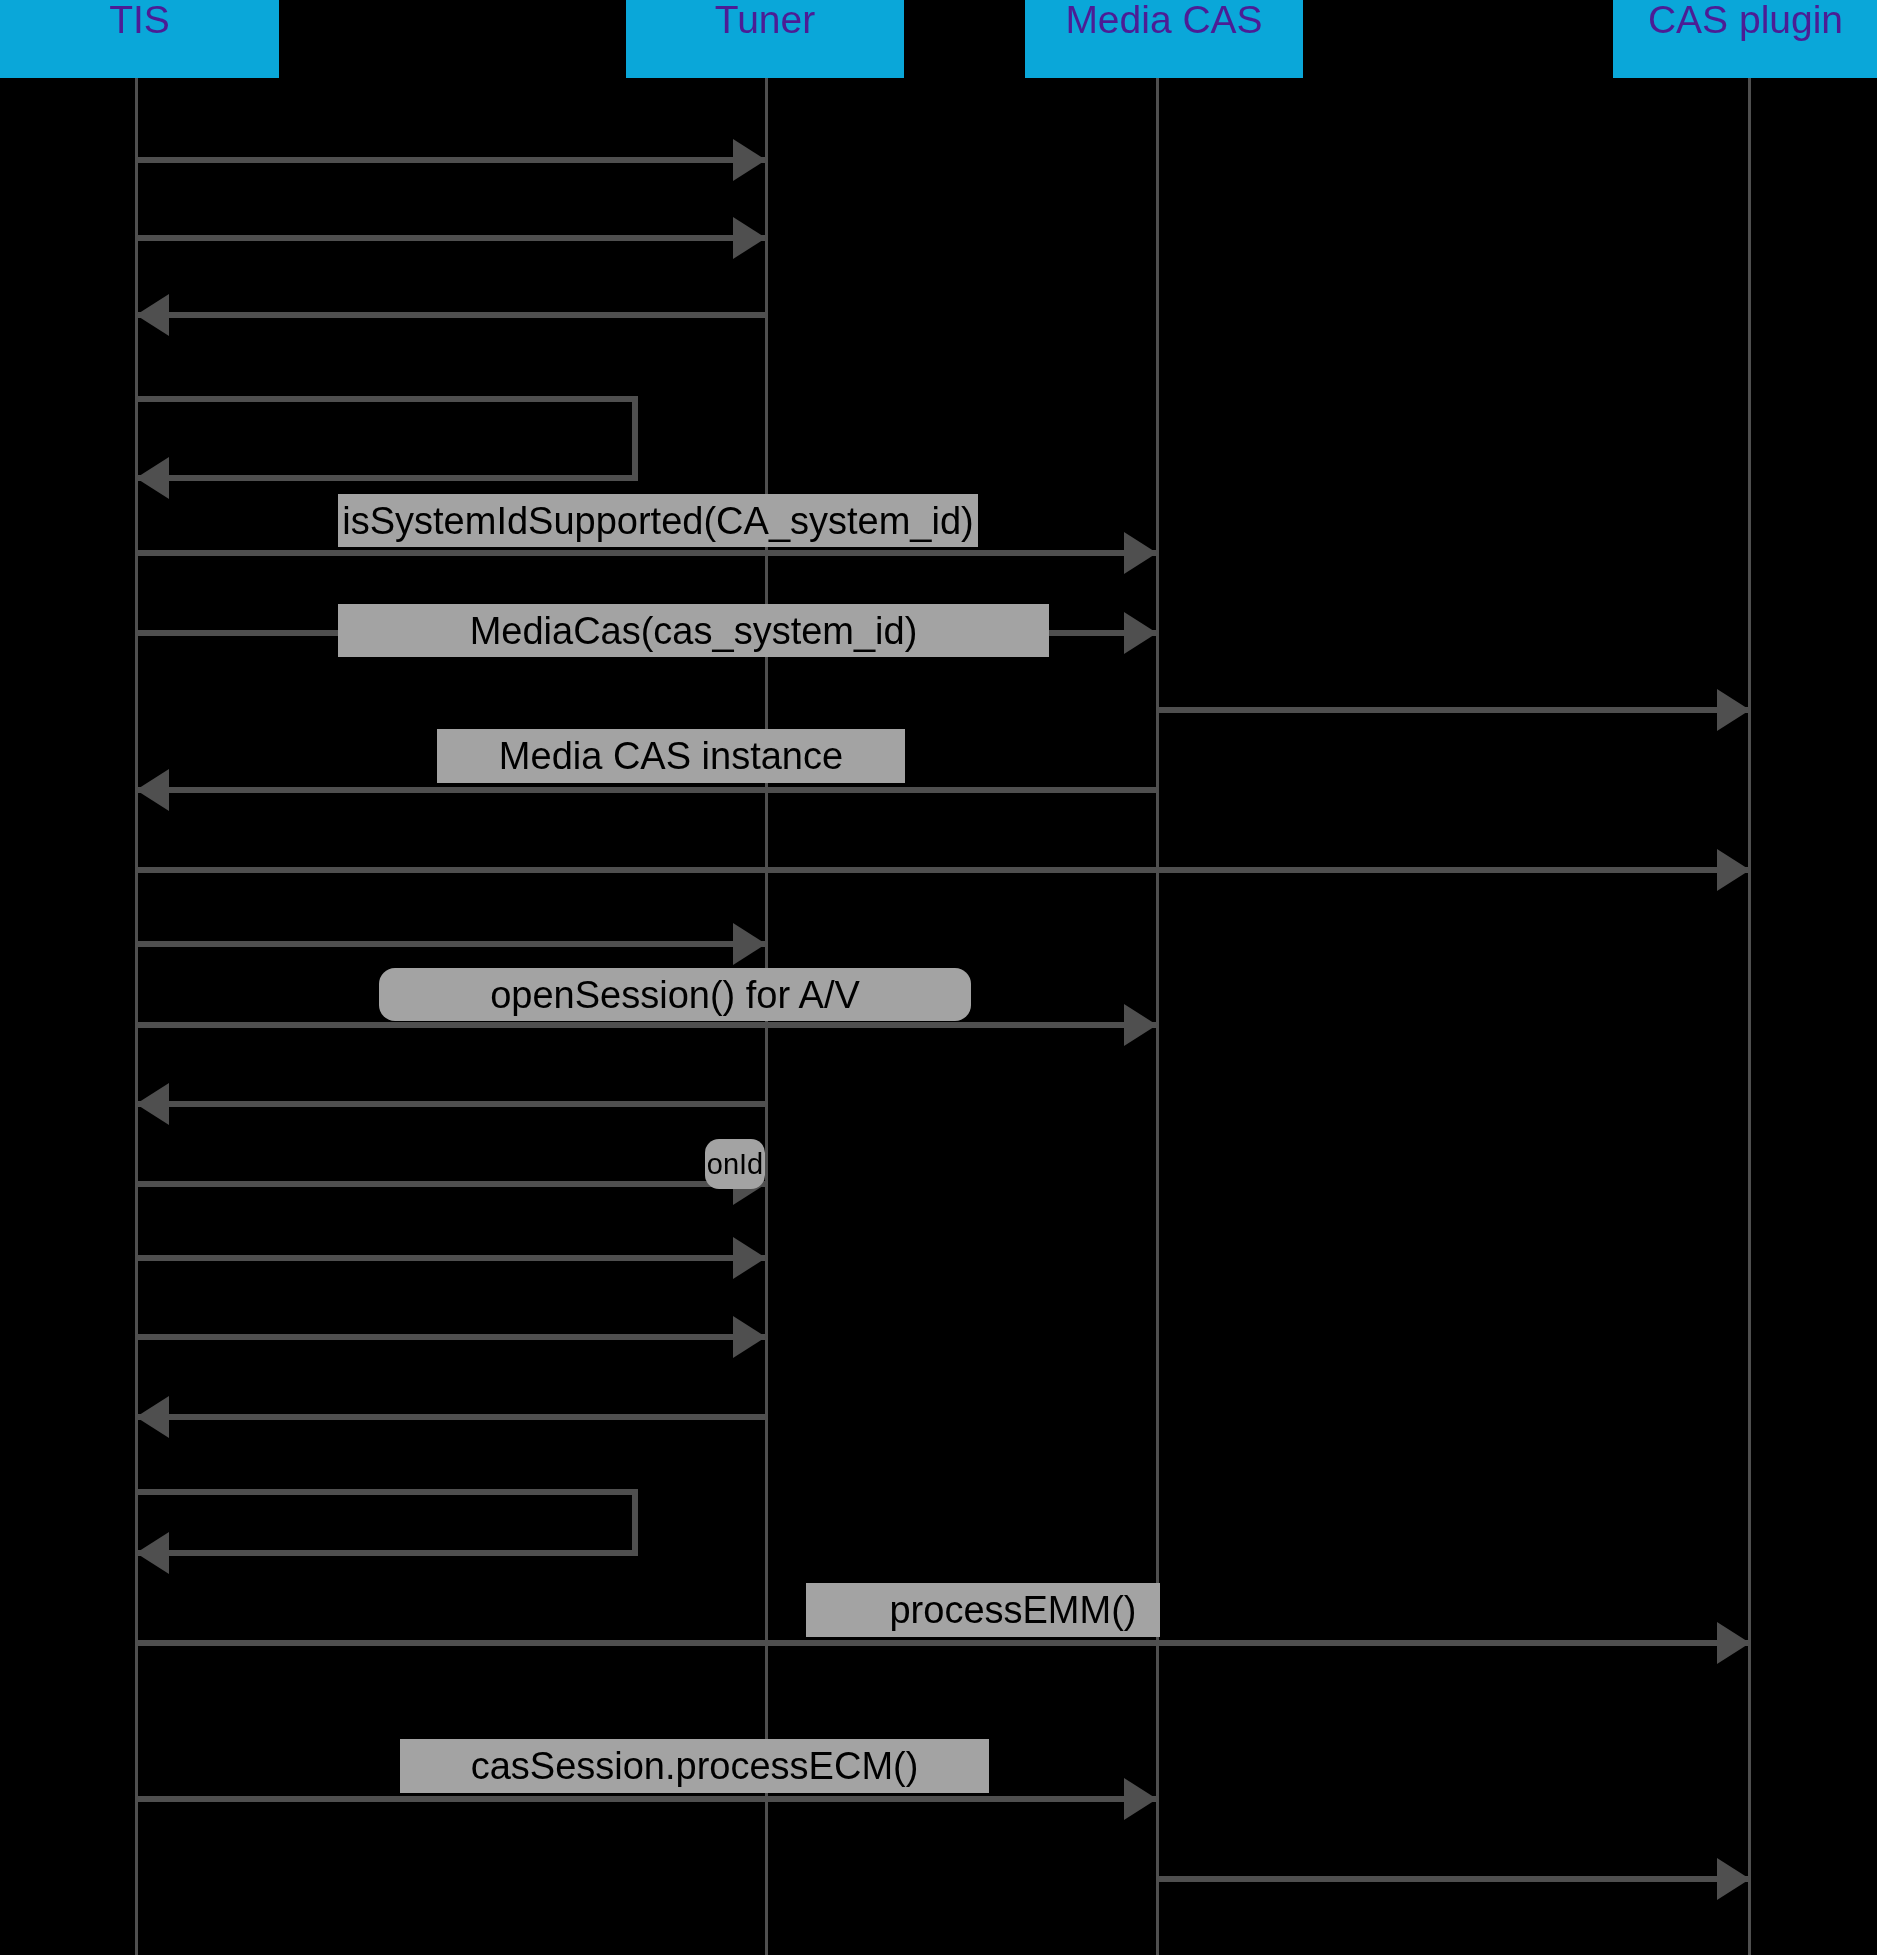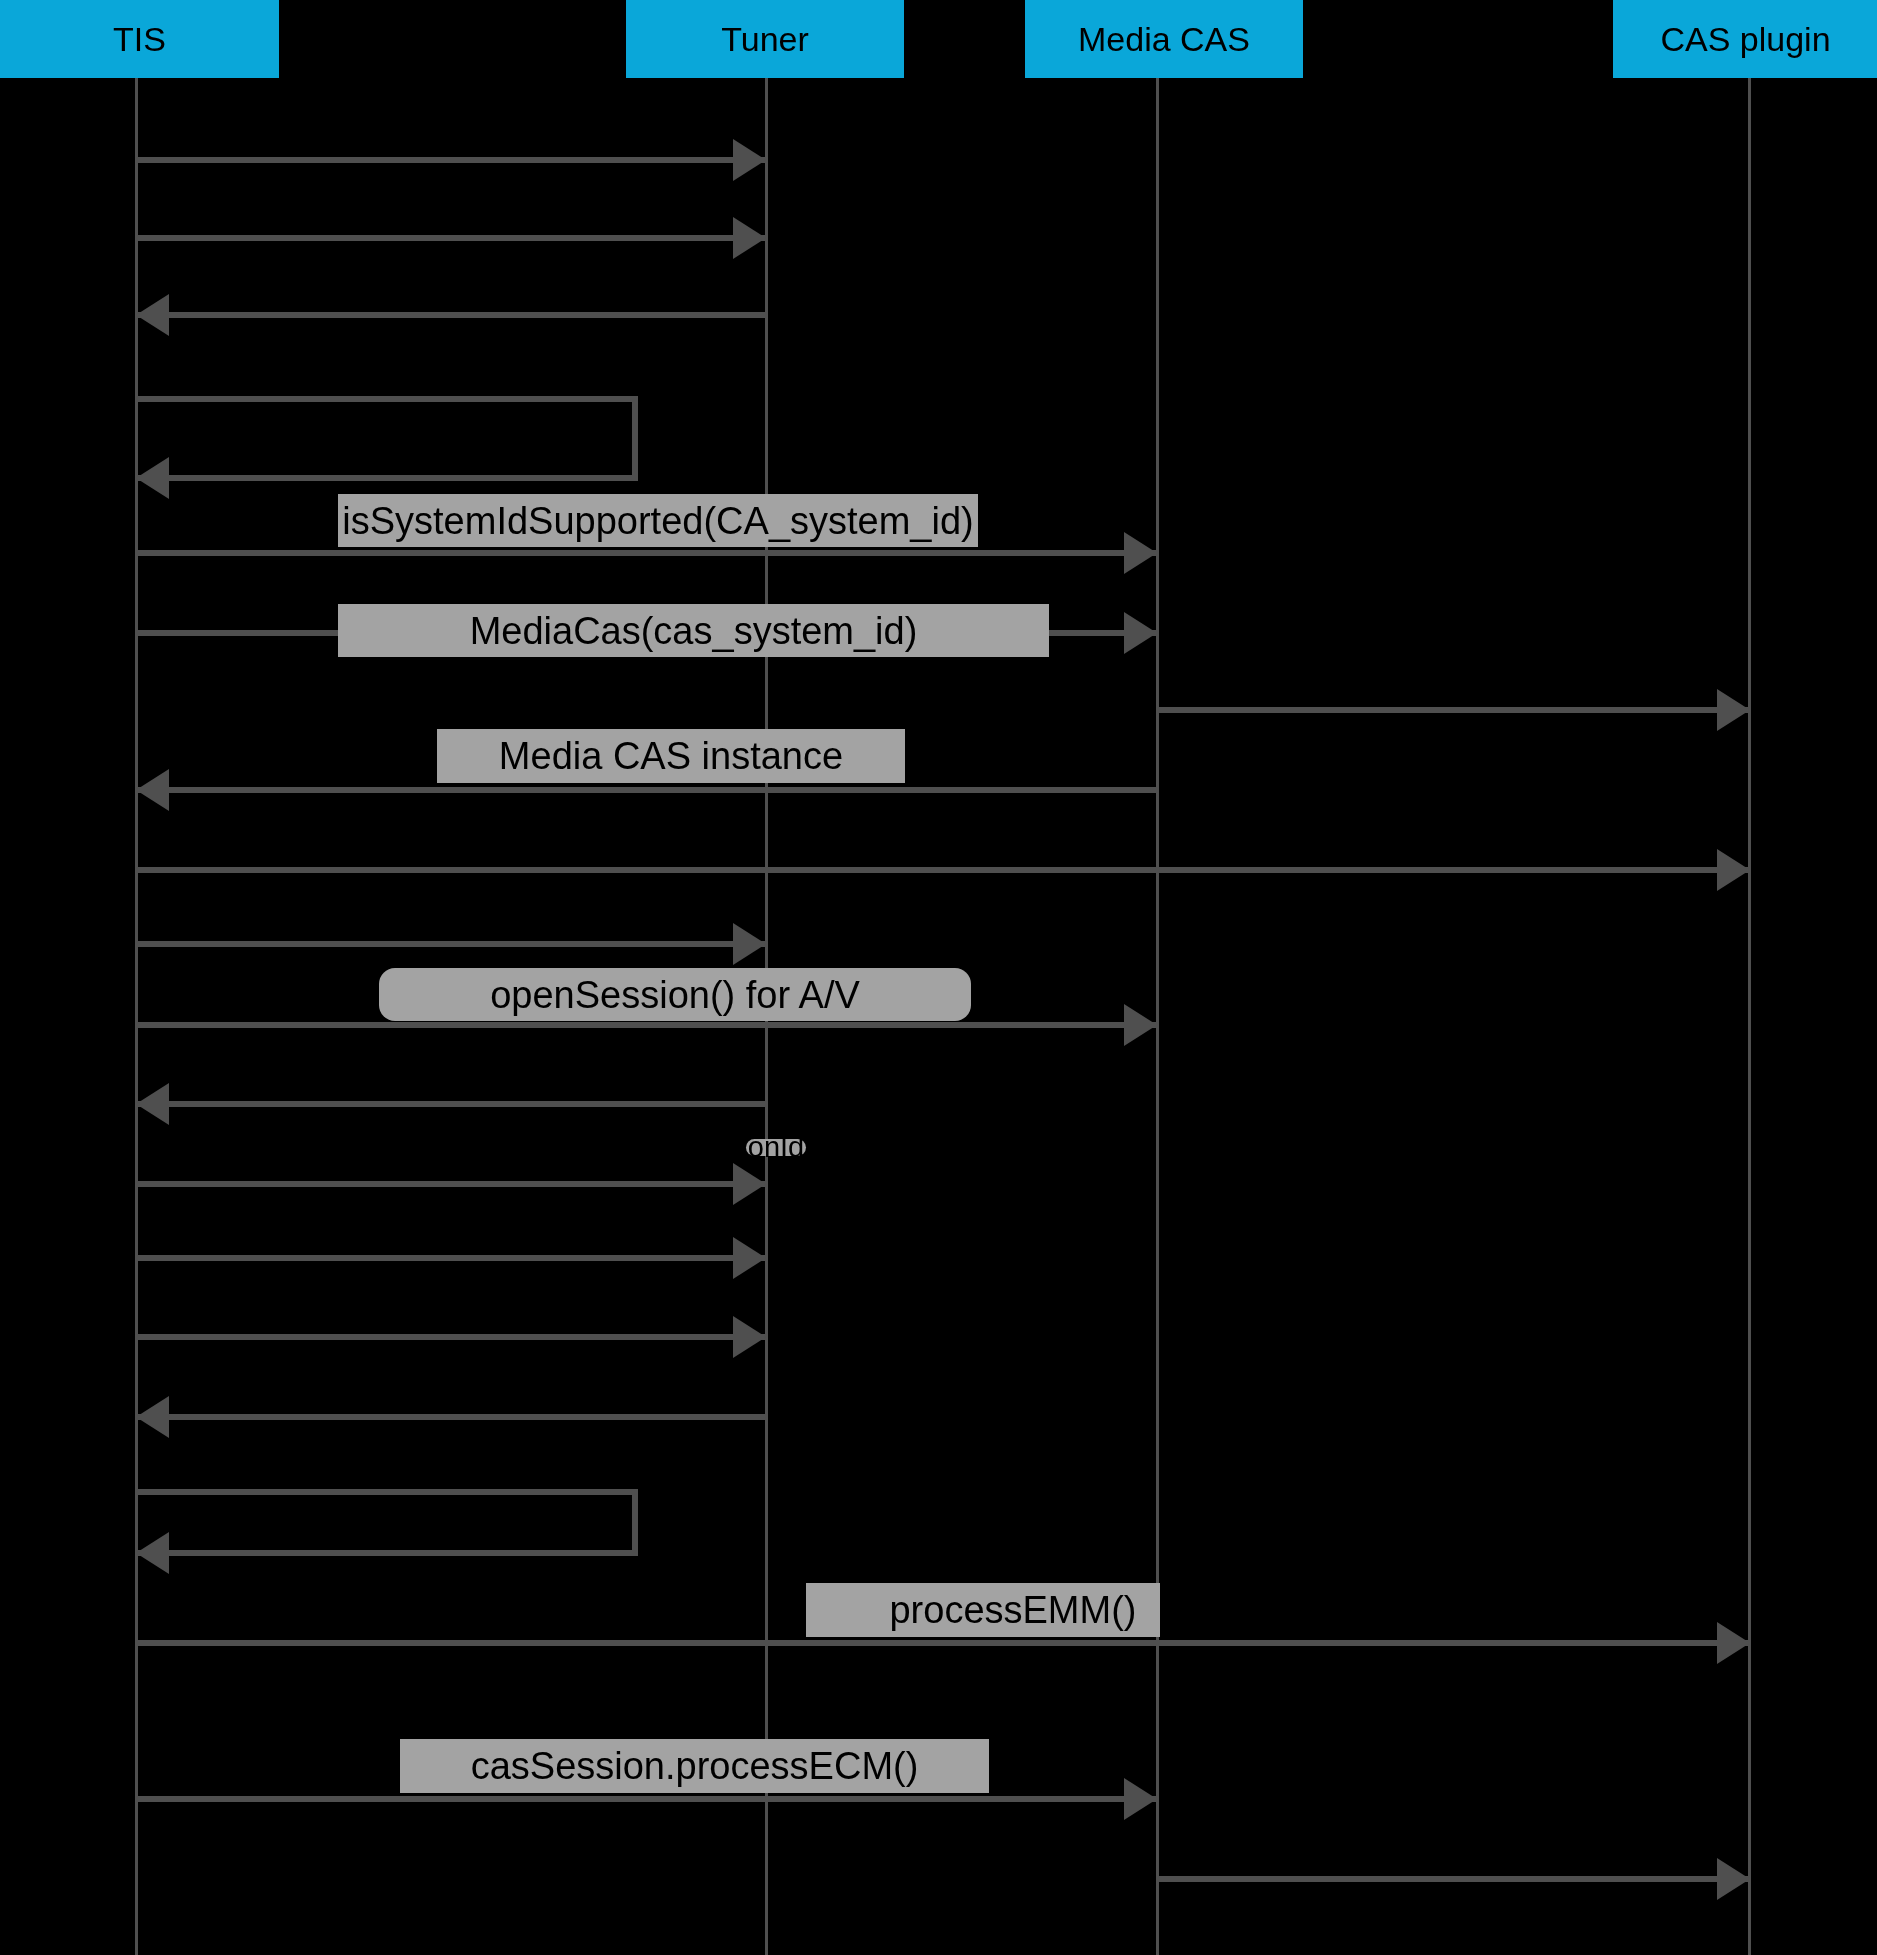--- a/index.html
+++ b/index.html
@@ -2,23 +2,23 @@
 <html style="font-size:6.3px"><head>
 <meta charset="utf-8">
 <style>
   html,body{margin:0;padding:0;background:#000;}
   .stage{
     position:relative;width:1878px;height:2035px;background:#000000;
     font-family:"Liberation Sans", sans-serif;overflow:hidden;
   }
   
   .actor{
-    position:absolute;height:78px;background:#0aa7d9;color:#000000;
-    display:flex;align-items:center;justify-content:center;
-    font-size:34px;line-height:1;letter-spacing:0px;
+    position:absolute;height:78px;background:#0aa7d9;color:#4c1d95;
+    display:flex;justify-content:center;
+    font-size:39px;line-height:1;letter-spacing:0px;
   }
   
   .lifeline{position:absolute;top:78px;height:1880px;width:3.1px;background:#4f4f4f;}
   
   .msg{position:absolute;height:6.3px;background:#4f4f4f;}
   .head{position:absolute;width:0;height:0;top:50%;transform:translateY(-50%);
         border-top:21.5px solid transparent;border-bottom:21.5px solid transparent;}
   .head.r{right:0;border-left:33px solid #4f4f4f;}
   .head.l{left:0;border-right:33px solid #4f4f4f;}
   
@@ -121,18 +121,18 @@
       <i class="head r"></i>
     </div>
   <div class="msg" style="left:1158px;top:1876px;width:592px;">
       <i class="head r"></i>
     </div>
 
   <div class="mlabel" style="left:338px;top:494px;width:640px;height:53px;">isSystemIdSupported(CA_system_id)</div>
   <div class="mlabel" style="left:338px;top:604px;width:711px;height:53px;">MediaCas(cas_system_id)</div>
   <div class="mlabel" style="left:437px;top:729px;width:468px;height:54px;">Media CAS instance</div>
   <div class="mlabel" style="left:379px;top:968px;width:592px;height:53px;border-radius:16px;">openSession() for A/V</div>
-  <div class="mlabel small" style="left:746px;top:1139px;width:60px;height:17px;border-radius:14px;">onId</div>
+  <div class="mlabel small" style="left:705px;top:1139px;width:60px;height:50px;border-radius:14px;">onId</div>
   <div class="mlabel right" style="left:806px;top:1583px;width:354px;height:54px;">processEMM()</div>
   <div class="mlabel" style="left:400px;top:1739px;width:589px;height:54px;">casSession.processECM()</div>
 
 </div>
 
 
 </body></html>

